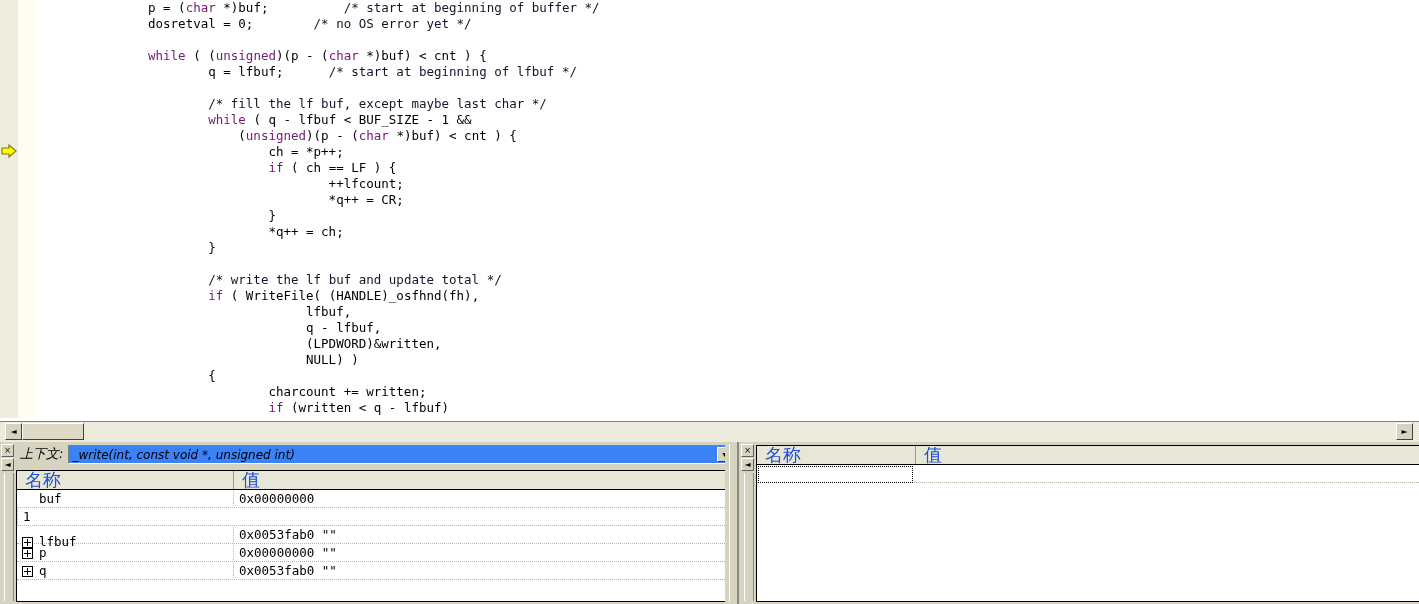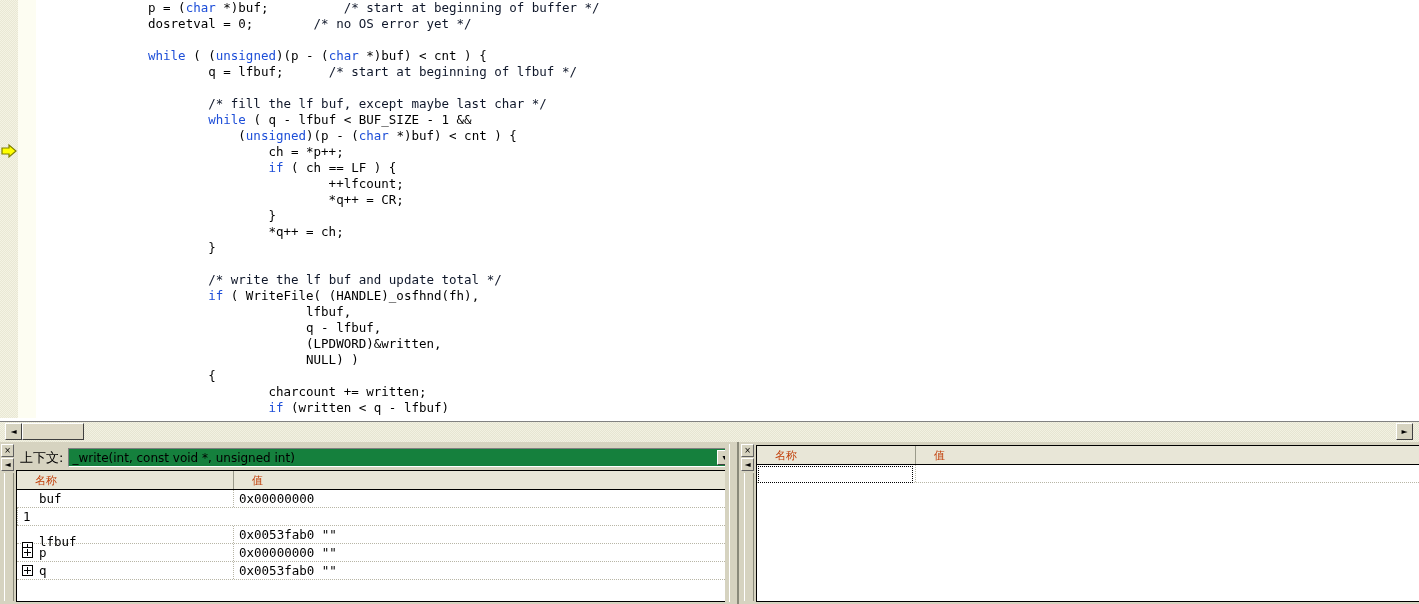--- a/index.html
+++ b/index.html
@@ -19,21 +19,21 @@
       linear-gradient(45deg,#e9e8d4 25%,transparent 25%,transparent 75%,#e9e8d4 75%),
       linear-gradient(45deg,#e9e8d4 25%,transparent 25%,transparent 75%,#e9e8d4 75%);
     background-size:2px 2px;background-position:0 0,1px 1px;}
   .gutter-sep{position:absolute;left:18px;top:0;width:18px;height:418px;background:#fdfdf2;}
   .exec-arrow{position:absolute;left:1px;top:143px;width:16px;height:16px;}
 
   .code{position:absolute;left:148px;top:0px;width:1260px;height:424px;
     font-family:"DejaVu Sans Mono", monospace;
     font-size:12.5px;line-height:16px;white-space:pre;color:#000000;}
   .code .ln{display:block;height:16px;}
-  .kw{color:#1d4ed8;}
+  .kw{color:#701a75;}
   .cm{color:#0f172a;}
   .pl{color:#000000;}
   .clip{position:absolute;left:148px;top:416px;width:1260px;height:6px;overflow:hidden;
     font-family:"DejaVu Sans Mono", monospace;font-size:12.5px;line-height:16px;white-space:pre;}
 
   
   .hscroll{position:absolute;left:0;top:421px;width:1419px;height:20px;
     background:#f2f1e2;
     background-image:
       linear-gradient(45deg,#e6e5d2 25%,transparent 25%,transparent 75%,#e6e5d2 75%),
@@ -61,39 +61,39 @@
   .dock-btn{position:absolute;left:1px;width:13px;height:13px;background:#d6d3c0;
     border:1px solid #ffffff;border-right-color:#606060;border-bottom-color:#606060;
     box-sizing:border-box;display:flex;align-items:center;justify-content:center;
     font-family:"DejaVu Sans",sans-serif;font-size:8px;line-height:8px;color:#000;}
   .dock-close{top:2px;}
   .dock-coll{top:16px;}
   .dock-rail{position:absolute;left:4px;top:31px;width:8px;height:128px;
     border-left:1px solid #ffffff;border-right:1px solid #8a8a7a;}
 
   
-  .ctxrow{position:absolute;left:16px;top:3px;width:718px;height:22px;display:flex;align-items:flex-end;}
+  .ctxrow{position:absolute;left:16px;top:3px;width:718px;height:22px;display:flex;align-items:flex-start;font-style:italic;}
   .ctxlabel{font-family:"DejaVu Sans",sans-serif;font-size:13px;color:#000;margin-right:5px;padding-left:4px;}
-  .ctxcombo{position:relative;flex:1;height:19px;background:#15803d;
+  .ctxcombo{position:relative;flex:1;height:19px;background:#3b82f6;
     border:1px solid #808080;border-right-color:#ffffff;border-bottom-color:#ffffff;
     box-sizing:border-box;display:flex;align-items:center;}
   .ctxvalue{font-family:"DejaVu Sans",sans-serif;font-size:12px;color:#000;padding-left:3px;white-space:nowrap;}
   .ctxarrow{position:absolute;right:1px;top:1px;width:15px;height:15px;background:#d6d3c0;
     border:1px solid #ffffff;border-right-color:#404040;border-bottom-color:#404040;
     box-sizing:border-box;display:flex;align-items:center;justify-content:center;}
 
   
   .grid{position:absolute;background:#ffffff;border:1px solid #000000;box-sizing:border-box;overflow:hidden;}
   .grid-vars{left:16px;top:28px;width:718px;height:132px;}
   .grid-watch{left:16px;top:3px;width:1400px;height:157px;}
   .ghead{display:flex;height:19px;background:#e8e6d7;border-bottom:1px solid #000000;box-sizing:border-box;}
-  .gh{font-family:"DejaVu Sans",sans-serif;font-size:11px;color:#c2410c;display:flex;align-items:center;
-    padding-left:18px;box-sizing:border-box;}
+  .gh{font-family:"DejaVu Sans",sans-serif;font-size:18px;color:#1d4ed8;display:flex;align-items:center;
+    padding-left:8px;box-sizing:border-box;}
   .gh.sep{border-left:1px solid #9a9a8a;}
-  .grow{display:flex;height:18px;border-bottom:1px dotted #b8b6a6;box-sizing:border-box;}
+  .grow{display:flex;height:18px;border-bottom:1px dotted #b8b6a6;box-sizing:border-box;align-items:center;}
   .gc{font-family:"DejaVu Sans Mono",monospace;font-size:12.5px;color:#000;display:flex;align-items:center;
     box-sizing:border-box;white-space:pre;}
   .gc.name{padding-left:22px;position:relative;}
   .gc.val{padding-left:5px;border-left:1px dotted #b8b6a6;}
   .expander{position:absolute;left:5px;top:3px;width:11px;height:11px;border:1px solid #000;
     background:#fff;box-sizing:border-box;}
   .expander:before{content:"";position:absolute;left:1px;top:4px;width:7px;height:1px;background:#000;}
   .expander:after{content:"";position:absolute;left:4px;top:1px;width:1px;height:7px;background:#000;}
   .selcell{position:absolute;left:1px;top:20px;width:155px;height:17px;
     border:1px dotted #000;box-sizing:border-box;background:#ffffff;}

